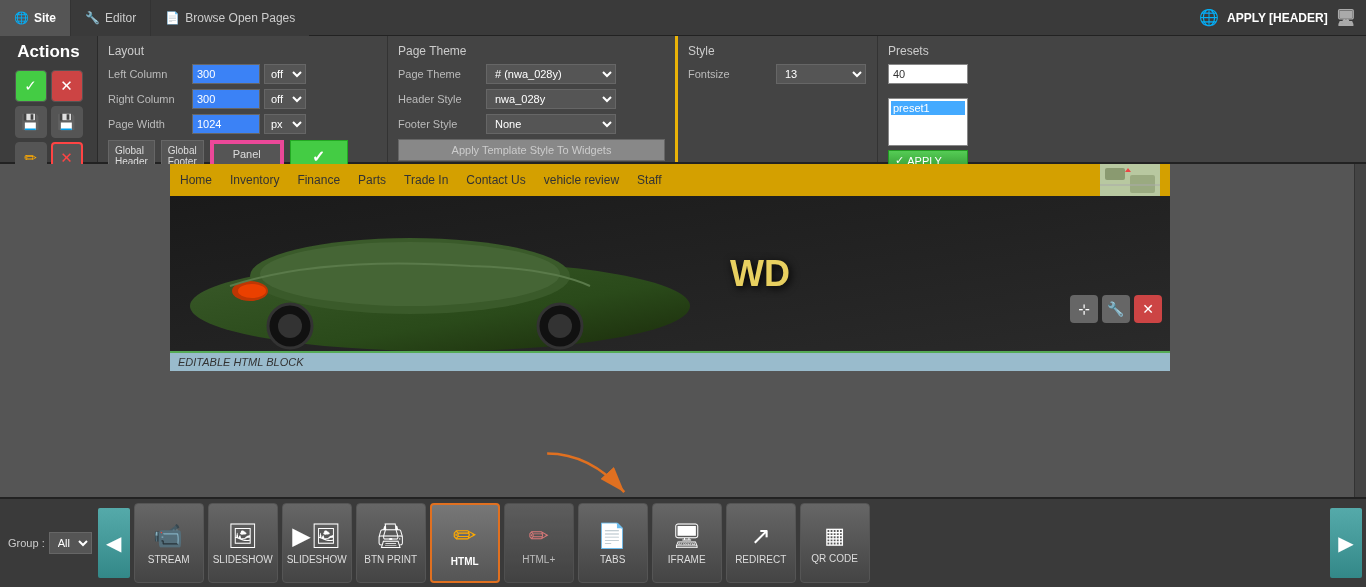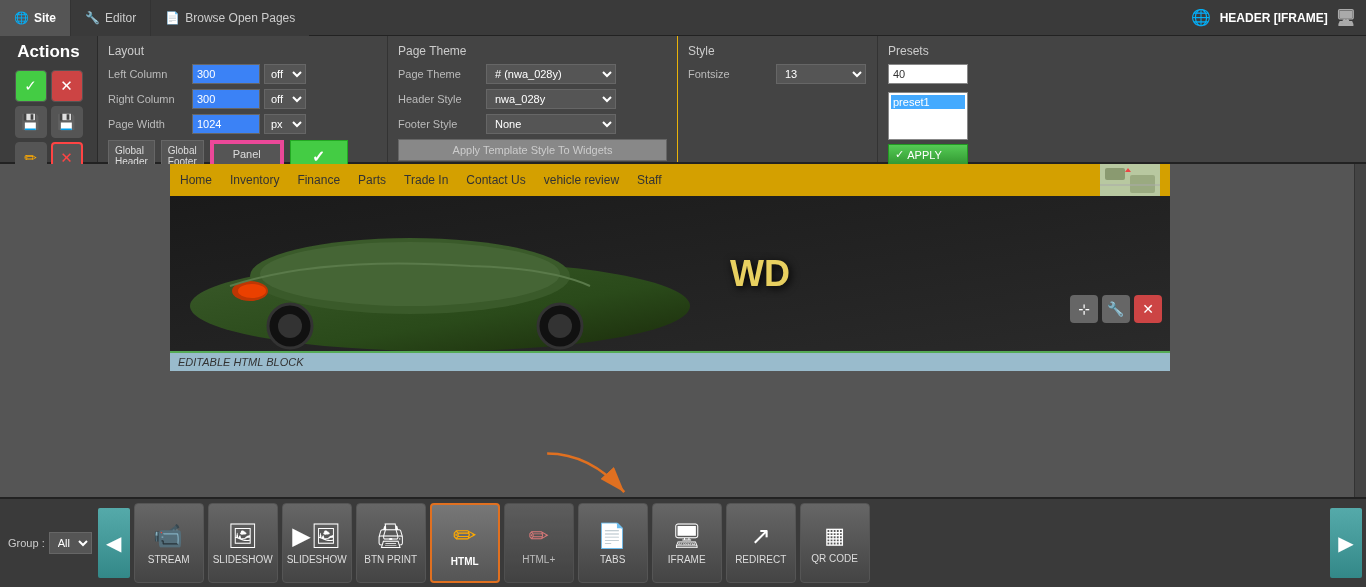--- a/index.html
+++ b/index.html
@@ -114,21 +114,21 @@
       background: #4c4; border: 1px solid #2a2; color: #fff;
       padding: 6px 10px; font-size: 12px; font-weight: bold;
       cursor: pointer; display: flex; flex-direction: column; align-items: center;
       width: 58px;
     }
     .apply-btn-big .check { font-size: 16px; }
 
     
     .theme-section {
       padding: 8px 10px;
-      border-right: 1px solid #eab308;
+      border-right: 3px solid #eab308;
       min-width: 290px;
     }
     .theme-row { display: flex; align-items: center; margin-bottom: 5px; gap: 4px; }
     .theme-label { color: #bbb; font-size: 11px; width: 84px; }
     .theme-select {
       background: #555; border: 1px solid #666; color: #fff;
       padding: 2px 4px; font-size: 11px; height: 20px; cursor: pointer;
     }
 
     .apply-template-btn {
@@ -155,21 +155,21 @@
     .presets-section {
       padding: 8px 10px;
       min-width: 110px;
     }
     .preset-input {
       background: #fff; border: 1px solid #888; color: #333;
       padding: 2px 4px; font-size: 11px; width: 80px; height: 20px;
     }
     .preset-list {
       background: #fff; border: 1px solid #888;
-      height: 48px; overflow-y: auto; margin-top: 8px;
+      height: 48px; overflow-y: auto; margin-top: 14px;
       padding: 2px; font-size: 11px; color: #333;
       width: 80px;
     }
     .preset-item { padding: 1px 2px; cursor: pointer; }
     .preset-item.selected { background: #4af; color: #fff; }
     .preset-apply-btn {
       background: linear-gradient(to bottom, #5c5, #393);
       border: 1px solid #292; color: #fff;
       padding: 3px 6px; font-size: 11px; cursor: pointer;
       display: flex; align-items: center; gap: 3px;
@@ -319,21 +319,21 @@
     <div class="tab-editor">
       <span>🔧</span>
       <span>Editor</span>
     </div>
     <div class="tab-browse">
       <span>📄</span>
       <span>Browse Open Pages</span>
     </div>
     <div class="top-right">
       <span class="globe-icon">🌐</span>
-      <span>HEADER [IFRAME]</span>
+      <span>APPLY [HEADER]</span>
       <span class="monitor-icon">🖥</span>
     </div>
   </div>
 
   <div class="toolbar">
 
     <div class="actions-panel">
       <div class="actions-title">Actions</div>
       <div class="actions-row">
         <div class="act-btn act-green">✓</div>

